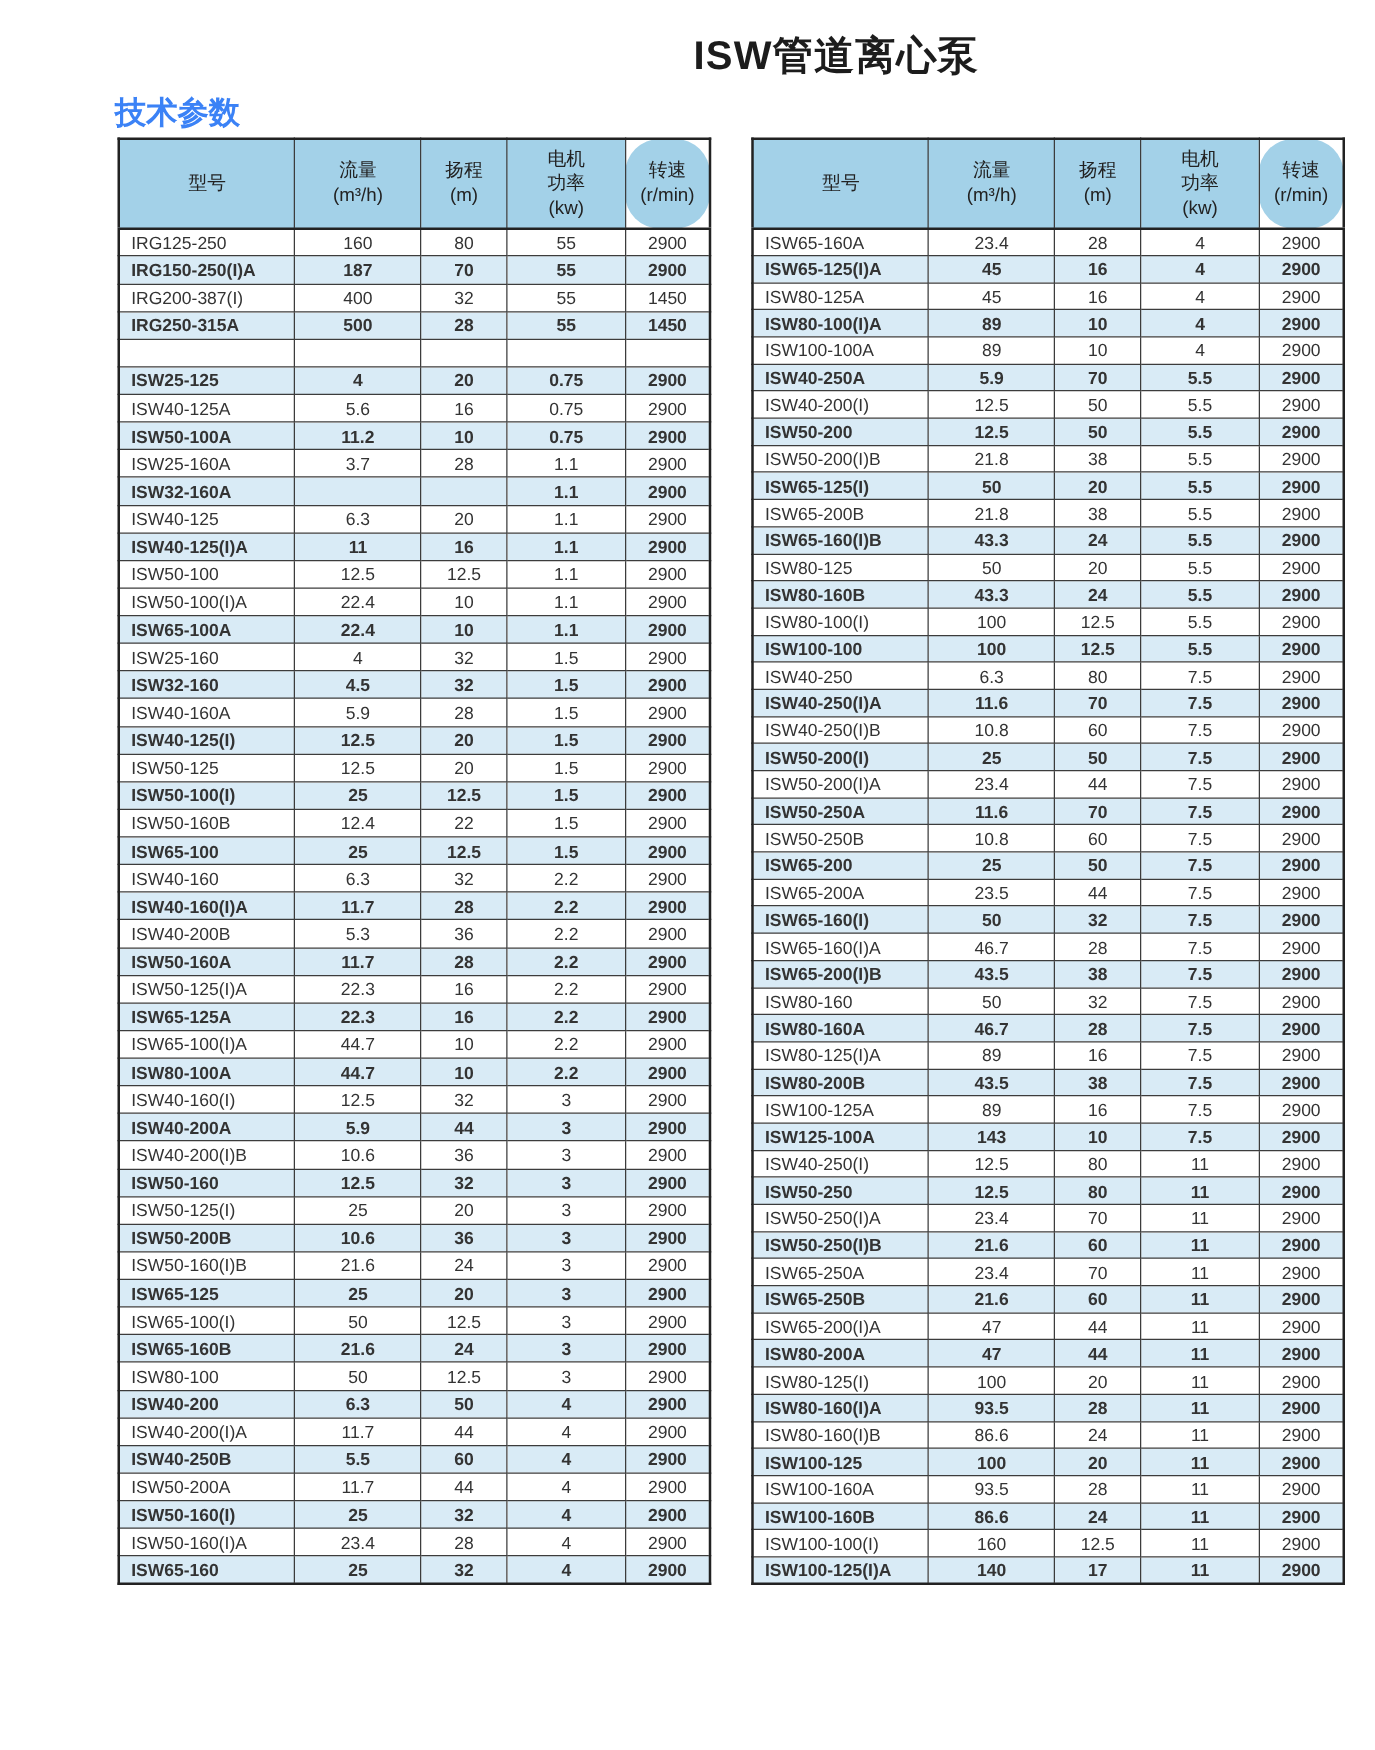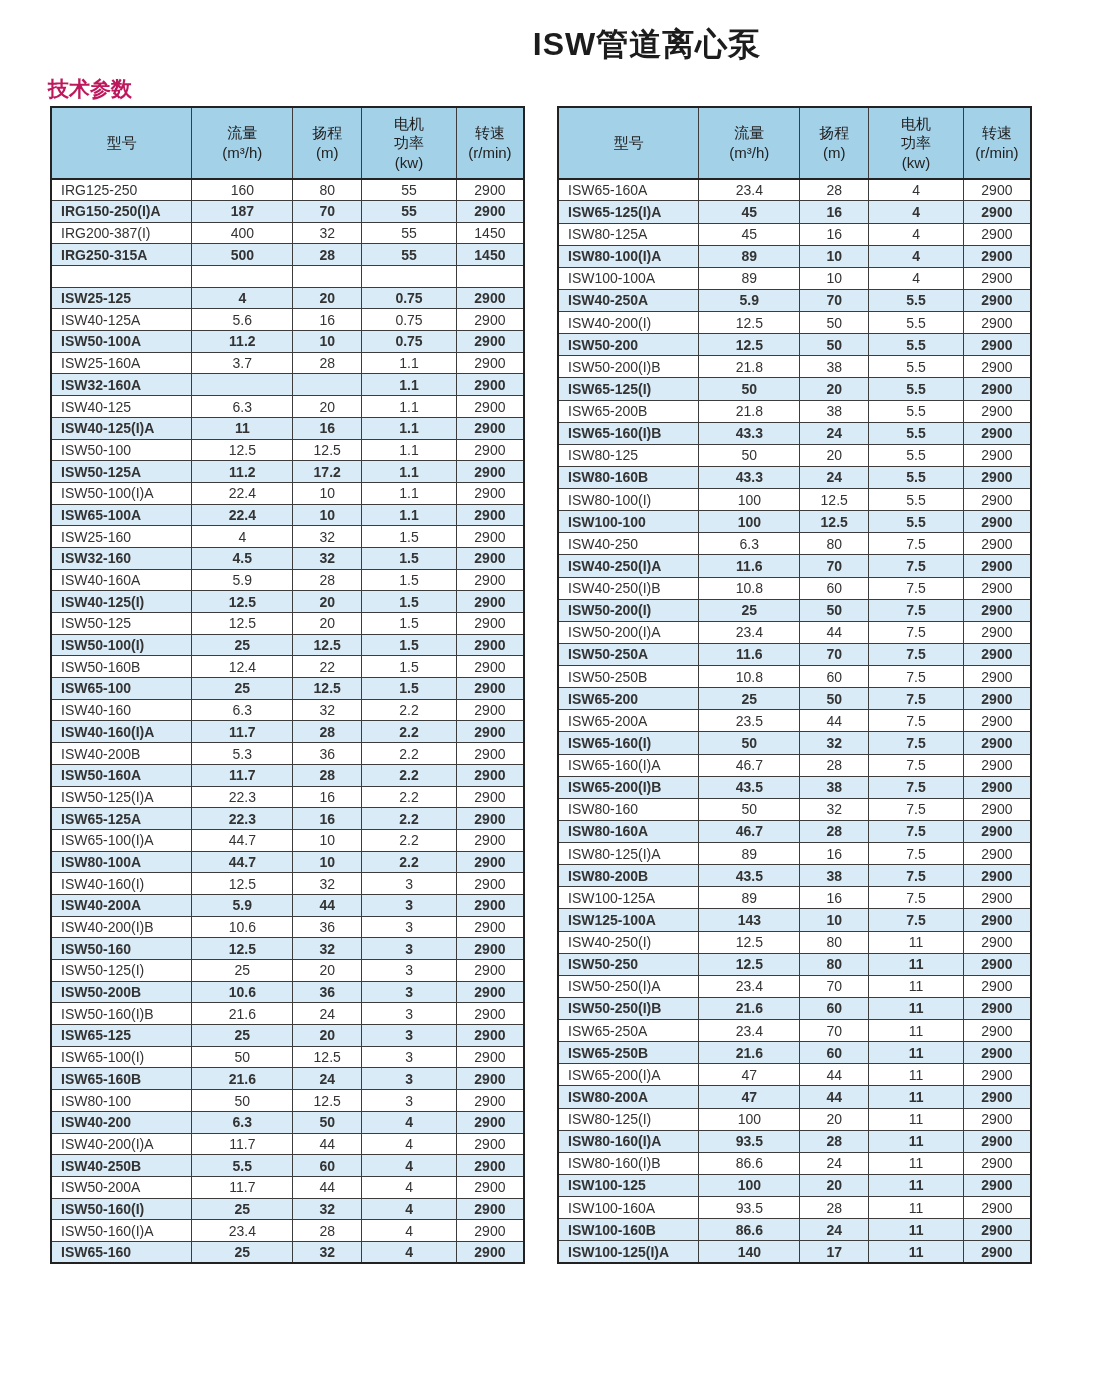--- a/index.html
+++ b/index.html
@@ -11,39 +11,39 @@
     --text-color: #333333;
     --title-color: #1C1C1C;
   }
   * { box-sizing: border-box; }
   html, body {
     margin: 0; padding: 0;
     width: 1100px; height: 1400px;
     background: #ffffff;
     font-family: "Liberation Sans", "DejaVu Sans", sans-serif;
   }
-  .page { width: 1100px; height: 1400px; overflow: hidden; }
+  .page { width: 1100px; height: 1400px; overflow: hidden; padding-left: 44px; }
   .title {
     margin: 0;
     padding-top: 26px;
     width: 100%;
     text-align: center;
     position: relative;
     left: 97px;
     font-size: 32px;
     font-weight: bold;
     color: var(--title-color);
     letter-spacing: 1px;
     line-height: 1.15;
   }
   .section-title {
     margin: 15px 0 7px 48px;
-    font-size: 21px;
+    font-size: 25px;
     font-weight: bold;
-    color: #be185d;
+    color: #3b82f6;
     line-height: 1;
   }
   .tables {
     display: flex;
     margin-left: 50px;
     gap: 32px;
   }
   table.spec-table {
     border-collapse: collapse;
     width: 475px;
@@ -64,21 +64,21 @@
     color: #222222;
     line-height: 1.3;
     text-align: center;
     vertical-align: middle;
     padding: 0;
   }
   th.model { width: 29.8%; }
   th.flow  { width: 21.3%; margin-top: 40px; }
   th.head  { width: 14.6%; }
   th.power { width: 20.0%; }
-  th.speed { width: 14.3%; }
+  th.speed { width: 14.3%; border-radius: 28px; }
   table.spec-table tbody tr { background: var(--row-bg); }
   table.spec-table tbody tr.alt { background: var(--row-alt-bg); font-weight: bold; }
   table.spec-table tbody td {
     height: 21.7px;
     font-size: 14px;
     color: var(--text-color);
     text-align: center;
     vertical-align: middle;
     padding: 0;
     line-height: 1;
@@ -207,27 +207,20 @@
             <td class="power">1.1</td>
             <td class="speed">2900</td>
           </tr>
           <tr>
             <td class="model">ISW50-100</td>
             <td class="flow">12.5</td>
             <td class="head">12.5</td>
             <td class="power">1.1</td>
             <td class="speed">2900</td>
           </tr>
-          <tr class="alt">
-            <td class="model">ISW50-125A</td>
-            <td class="flow">11.2</td>
-            <td class="head">17.2</td>
-            <td class="power">1.1</td>
-            <td class="speed">2900</td>
-          </tr>
           <tr>
             <td class="model">ISW50-100(I)A</td>
             <td class="flow">22.4</td>
             <td class="head">10</td>
             <td class="power">1.1</td>
             <td class="speed">2900</td>
           </tr>
           <tr class="alt">
             <td class="model">ISW65-100A</td>
             <td class="flow">22.4</td>
@@ -827,20 +820,27 @@
             <td class="model">ISW100-160A</td>
             <td class="flow">93.5</td>
             <td class="head">28</td>
             <td class="power">11</td>
             <td class="speed">2900</td>
           </tr>
           <tr class="alt">
             <td class="model">ISW100-160B</td>
             <td class="flow">86.6</td>
             <td class="head">24</td>
+            <td class="power">11</td>
+            <td class="speed">2900</td>
+          </tr>
+          <tr>
+            <td class="model">ISW100-100(I)</td>
+            <td class="flow">160</td>
+            <td class="head">12.5</td>
             <td class="power">11</td>
             <td class="speed">2900</td>
           </tr>
           <tr class="alt">
             <td class="model">ISW100-125(I)A</td>
             <td class="flow">140</td>
             <td class="head">17</td>
             <td class="power">11</td>
             <td class="speed">2900</td>
           </tr>

